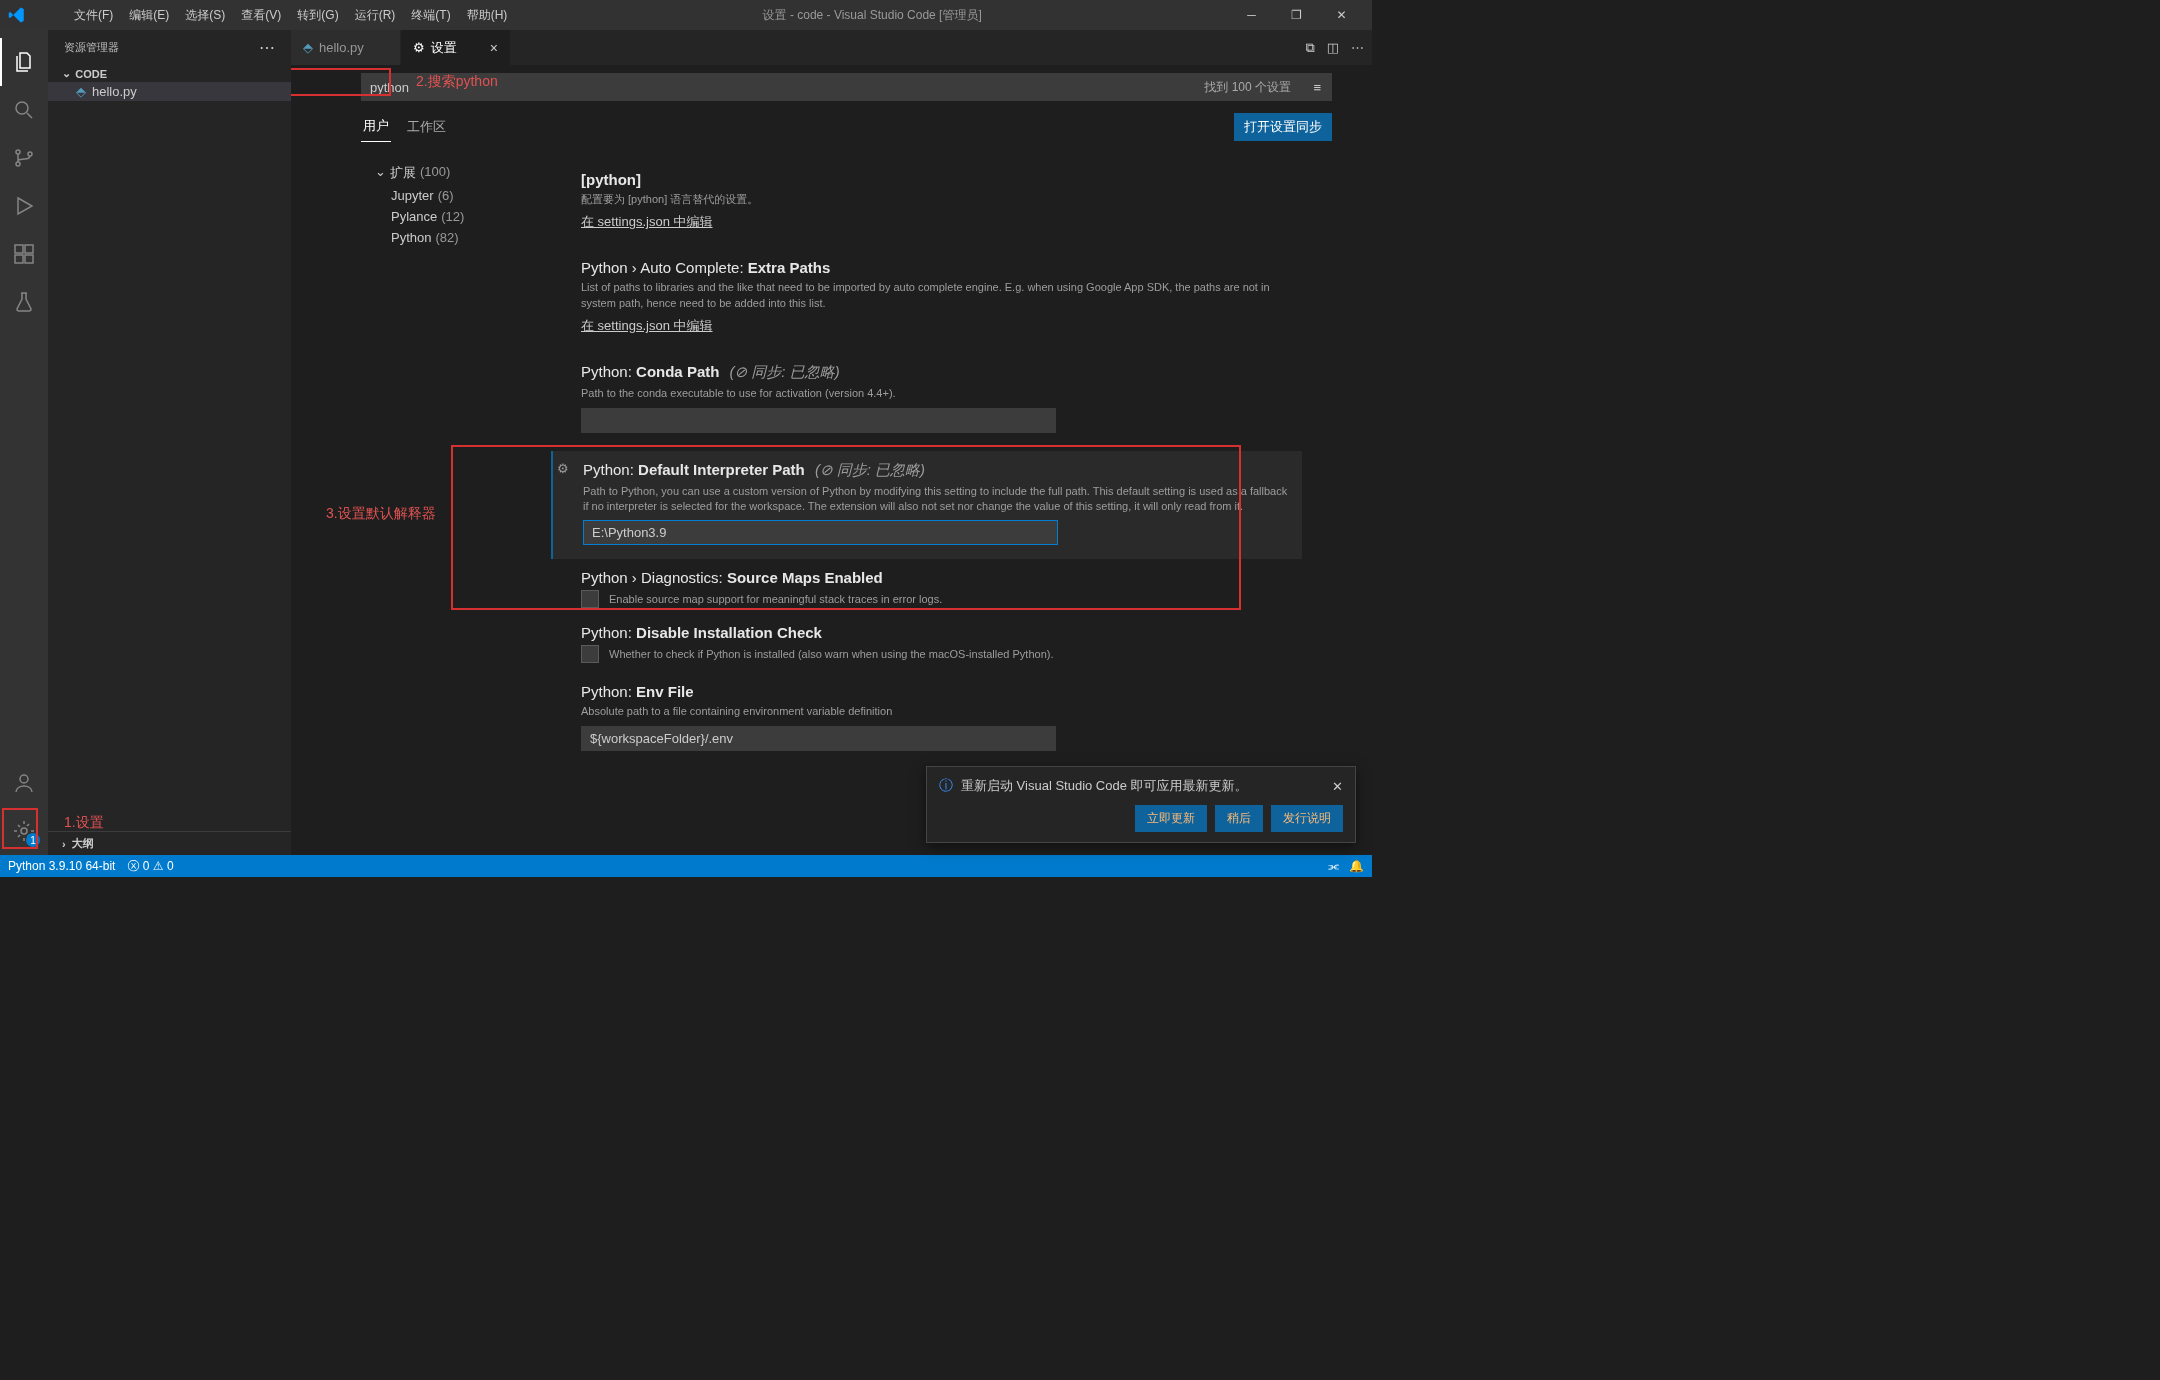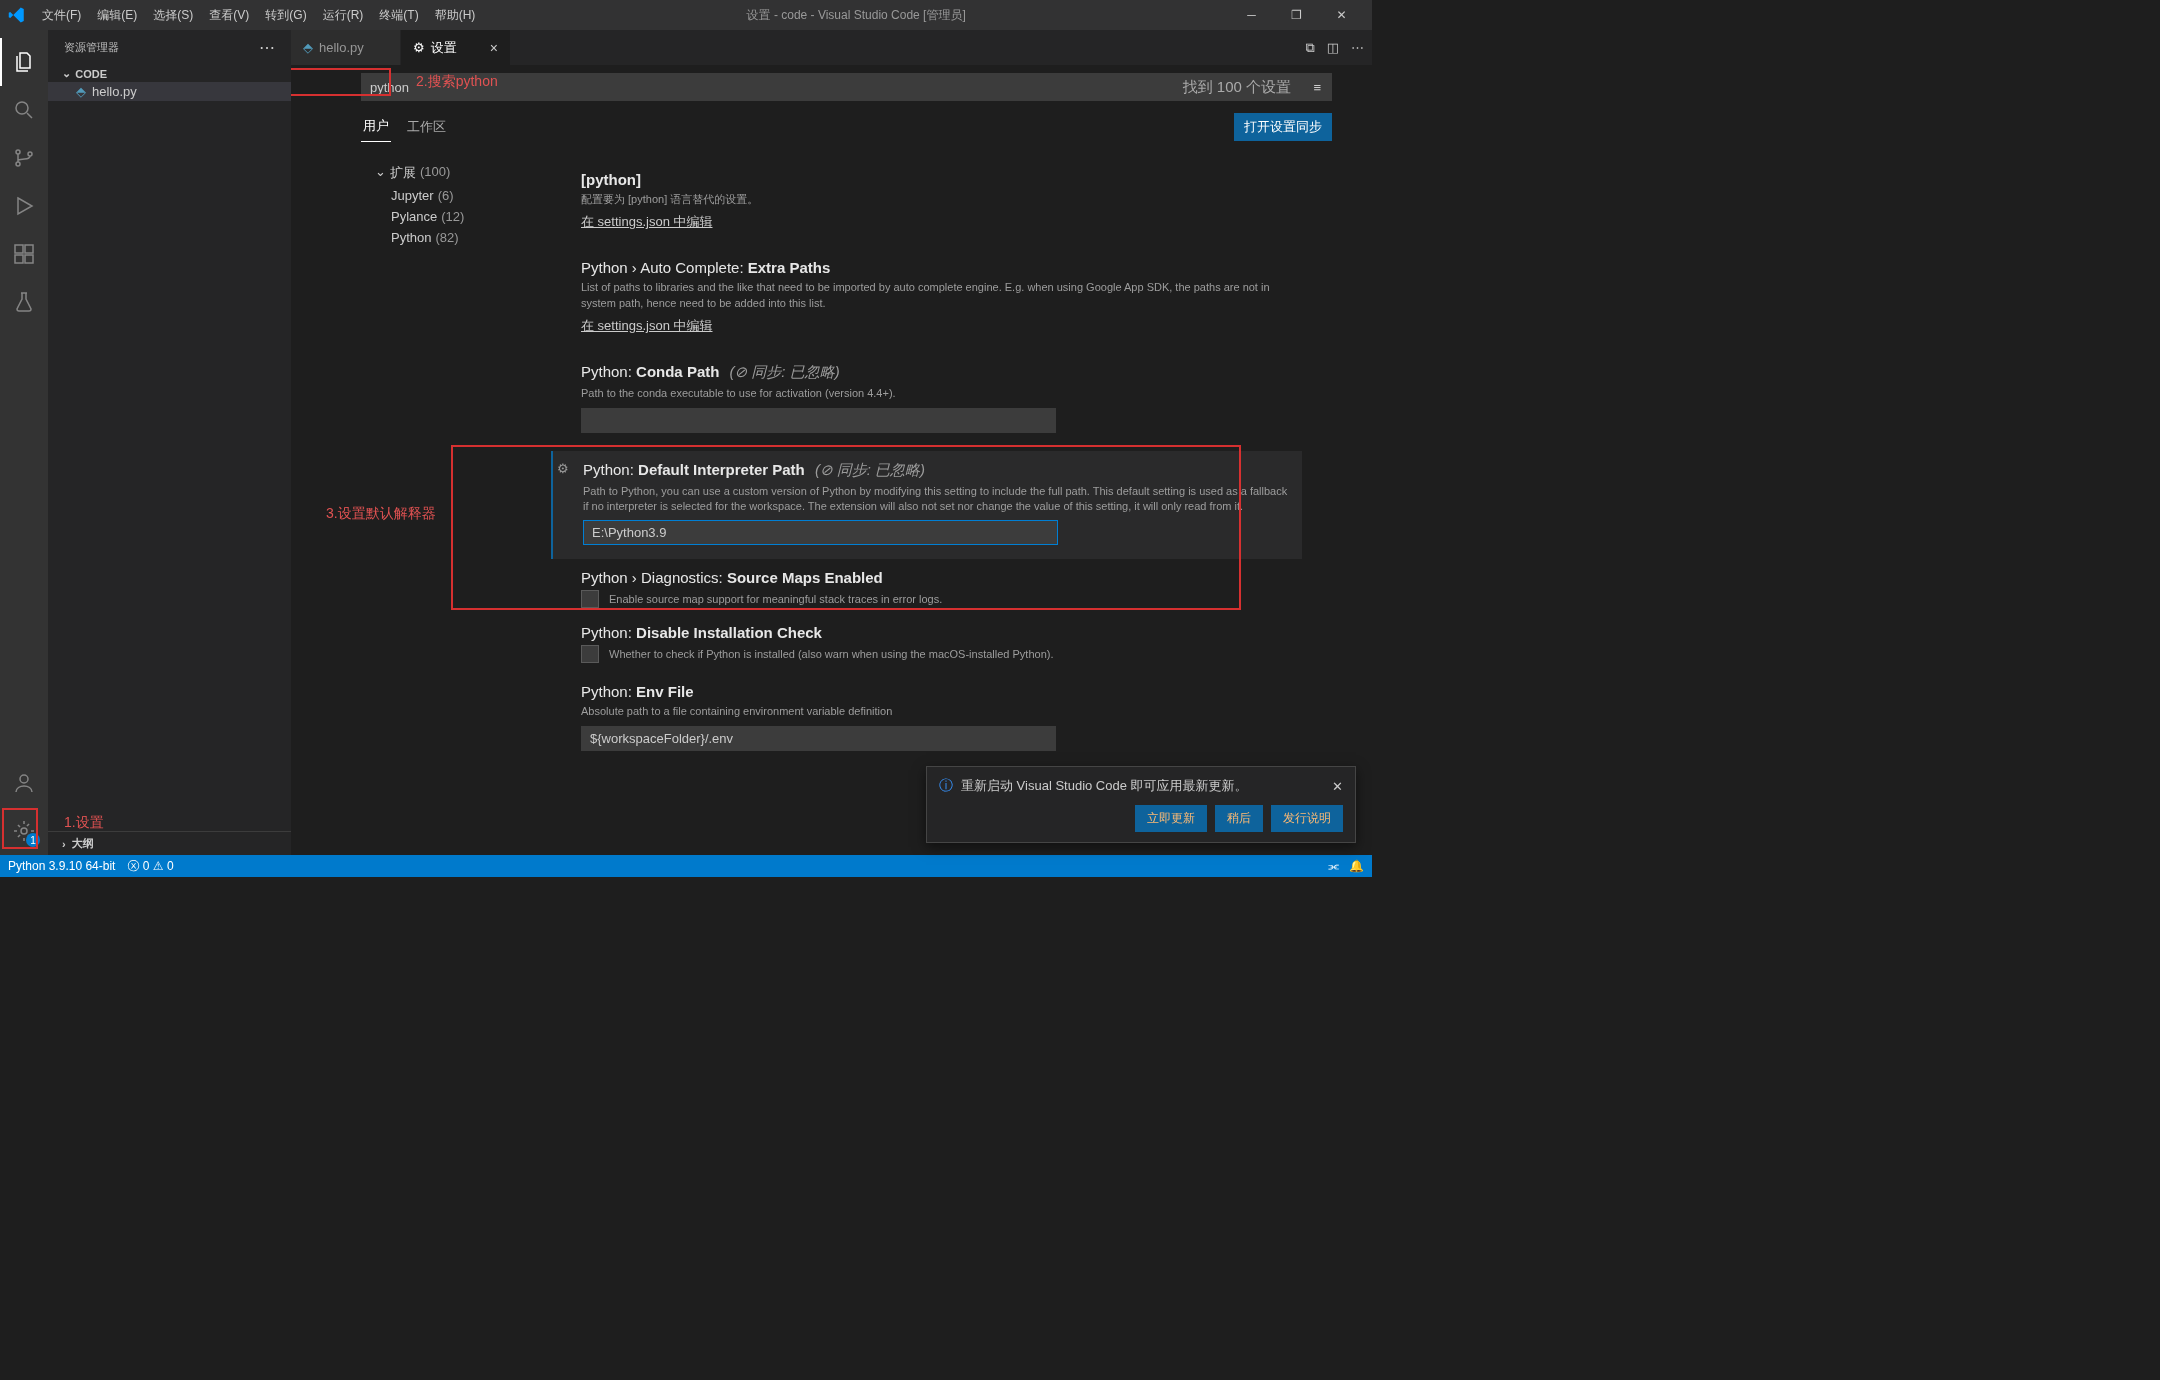--- a/index.html
+++ b/index.html
@@ -14,20 +14,21 @@
   position: relative;
 }
 .titlebar {
   height: 30px;
   background: #323233;
   display: flex;
   align-items: center;
   padding: 0 8px;
   color: #cccccc;
   font-size: 12px;
+  gap: 32px;
 }
 .titlebar .logo { width: 18px; height: 18px; margin-right: 8px; }
 .titlebar .menus { display: flex; gap: 0; }
 .titlebar .menu-item { padding: 0 8px; cursor: pointer; }
 .titlebar .title { flex: 1; text-align: center; color: #999; }
 .titlebar .win-controls { display: flex; gap: 0; }
 .titlebar .win-btn { width: 45px; height: 30px; display: flex; align-items: center; justify-content: center; cursor: pointer; }
 .main { display: flex; height: calc(100% - 30px - 22px); }
 .activity-bar {
   width: 48px;
@@ -97,21 +98,21 @@
 .search-row { display: flex; align-items: center; margin-bottom: 6px; position: relative; }
 .search-box {
   flex: 1; background: #3c3c3c; border: 1px solid #3c3c3c;
   height: 28px; display: flex; align-items: center; padding: 0 8px;
   position: relative;
 }
 .search-box input {
   background: transparent; border: none; outline: none;
   color: #ccc; font-size: 13px; width: 100%;
 }
-.search-count { position: absolute; right: 40px; color: #aaa; font-size: 15px; }
+.search-count { position: absolute; right: 40px; color: #aaa; font-size: 12px; }
 .search-box .filter-icon { position: absolute; right: 10px; color: #ccc; }
 .scope-row { display: flex; align-items: center; gap: 14px; padding: 4px 0 8px; border-bottom: 1px solid #3c3c3c00; }
 .scope-item { padding: 6px 2px; font-size: 13px; color: #aaa; cursor: pointer; }
 .scope-item.active { color: #fff; border-bottom: 1px solid #fff; }
 .sync-btn {
   margin-left: auto; background: #0e639c; color: #fff;
   padding: 5px 10px; font-size: 13px; border: none; cursor: pointer;
 }
 .settings-columns { display: flex; gap: 20px; margin-top: 10px; height: calc(100% - 90px); }
 .toc { width: 170px; font-size: 13px; }

